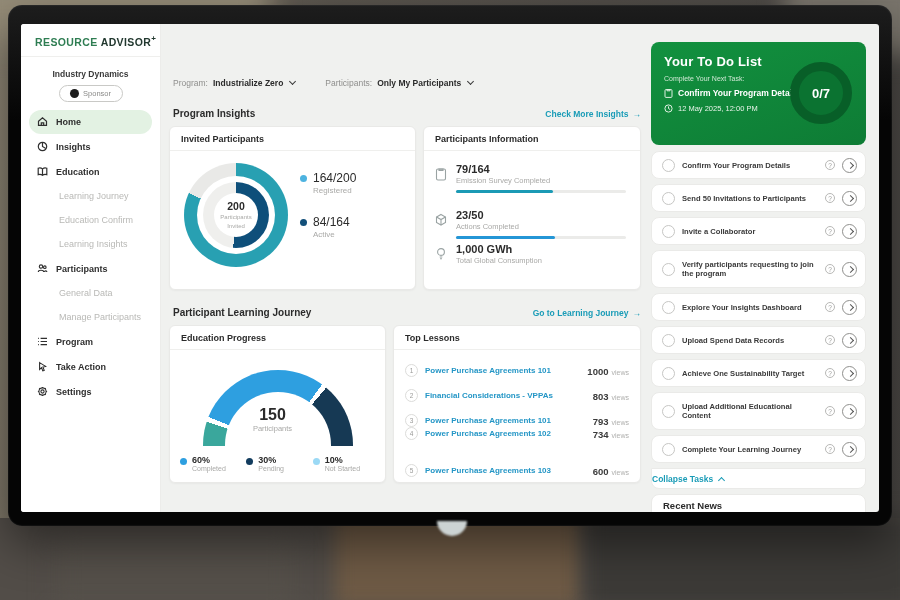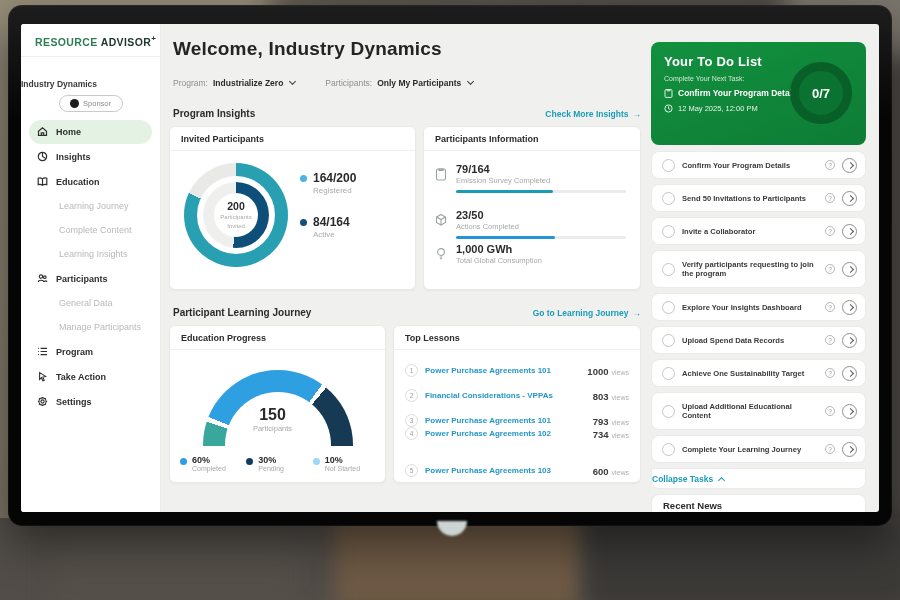--- a/index.html
+++ b/index.html
@@ -26,21 +26,21 @@
   .screen  { position:absolute; left:13px; top:19px; right:13px; bottom:14px;
              background:#f0f1ef; border-radius:3px; overflow:hidden; }
 
   
   .sidebar { position:absolute; left:0; top:0; width:140px; height:100%; background:#fff;
              border-right:1px solid #ececea; }
   .brand { padding:10px 0 8px 14px; border-bottom:1px solid #efefed; font-size:10.5px; font-weight:bold; letter-spacing:.4px; }
   .brand .p1 { color:#2e7d52; }
   .brand .p2 { color:#22382f; }
   .brand .plus { color:#22382f; font-size:8px; vertical-align:super; }
-  .org { text-align:left; font-size:8.5px; font-weight:bold; color:#3a3a3a; margin-top:22px; }
+  .org { text-align:center; font-size:8.5px; font-weight:bold; color:#3a3a3a; margin-top:12px; }
   .sponsor { margin:6px auto 8px auto; width:64px; height:17px; border:1px solid #c9c9c6; border-radius:9px;
              display:flex; align-items:center; justify-content:center; gap:4px; font-size:7.5px; color:#8a8a88; background:#fff; }
   .sponsor .dot { width:9px; height:9px; border-radius:50%; background:#1c1c1c; color:#fff; font-size:6px;
                   display:flex; align-items:center; justify-content:center; }
   .menu { margin-top:4px; }
   .m-item { display:flex; align-items:center; gap:8px; height:24px; margin:1px 8px; padding-left:8px;
             font-size:9px; font-weight:bold; color:#2f2f2f; border-radius:12px; cursor:pointer; }
   .m-item.active { background:#e3f2e3; }
   .m-item.sub { padding-left:30px; font-weight:normal; color:#b9b9b6; height:23px; }
   .m-item svg { flex:0 0 auto; }
@@ -75,21 +75,21 @@
   .donut-inner::after { content:''; position:absolute; inset:11px; border-radius:50%; background:#fff; }
   .donut-center { position:absolute; inset:0; z-index:2; display:flex; flex-direction:column;
                   align-items:center; justify-content:center; text-align:center; }
   .donut-center .v { font-size:10.5px; font-weight:bold; color:#2b2b2b; }
   .donut-center .l { font-size:6px; color:#a9a9a7; line-height:7px; margin-top:2px; }
   .d-legend { position:absolute; left:130px; top:44px; display:flex; flex-direction:column; gap:20px; }
   .dl-item { display:flex; gap:6px; }
   .dl-dot { width:7px; height:7px; border-radius:50%; margin-top:4px; }
   .dl-dot.reg { background:#4db3e0; }
   .dl-dot.act { background:#124f79; }
-  .dl-val { font-size:12px; font-weight:bold; color:#2b2b2b; }
+  .dl-val { font-size:12px; font-weight:normal; color:#2b2b2b; }
   .dl-lab { font-size:8px; color:#a9a9a7; margin-top:1px; }
 
   .card.info { top:102px; left:254px; width:218px; height:164px; }
   .stat-row { position:absolute; left:11px; right:14px; display:flex; gap:8px; }
   .stat-row.r1 { top:36px; } .stat-row.r2 { top:82px; } .stat-row.r3 { top:116px; }
   .stat-icon { width:13px; color:#9aa3a3; padding-top:4px; }
   .stat-val { font-size:11px; font-weight:bold; color:#2b2b2b; }
   .stat-lab { font-size:7.5px; color:#a9a9a7; margin-top:1px; }
   .stat-bar { width:170px; height:3px; background:#ebebe9; border-radius:2px; margin-top:5px; }
   .stat-bar .fill { height:3px; border-radius:2px; background:#1b9ab5; }
@@ -200,21 +200,21 @@
           <svg width="11" height="11" viewBox="0 0 11 11" fill="none" stroke="#2f2f2f" stroke-width="1.2">
               <path d="M1.2 2.2 C2.8 1.7 4.5 2.1 5.5 2.9 C6.5 2.1 8.2 1.7 9.8 2.2 V8.6 C8.2 8.1 6.5 8.4 5.5 9.2 C4.5 8.4 2.8 8.1 1.2 8.6 Z"></path>
               <path d="M5.5 2.9 V9.2"></path>
             </svg>
           <span>Education</span>
         </div>
         <div class="m-item sub">
           <span>Learning Journey</span>
         </div>
         <div class="m-item sub">
-          <span>Complete Content</span>
+          <span>Education Confirm</span>
         </div>
         <div class="m-item sub">
           <span>Learning Insights</span>
         </div>
         <div class="m-item">
           <svg width="11" height="11" viewBox="0 0 11 11" fill="none" stroke="#2f2f2f" stroke-width="1.1">
               <circle cx="4" cy="3.6" r="1.7"></circle>
               <circle cx="7.8" cy="4.2" r="1.3"></circle>
               <path d="M1.3 9 C1.3 6.6 6.7 6.6 6.7 9"></path>
               <path d="M7.3 9 C7.6 7.4 9.9 7.5 9.9 9"></path>
@@ -247,21 +247,20 @@
               <circle cx="5.5" cy="5.5" r="1.6"></circle>
               <circle cx="5.5" cy="5.5" r="3.6"></circle>
               <path d="M5.5 0.9 V1.9 M5.5 9.1 V10.1 M0.9 5.5 H1.9 M9.1 5.5 H10.1 M2.2 2.2 L2.9 2.9 M8.1 8.1 L8.8 8.8 M8.8 2.2 L8.1 2.9 M2.9 8.1 L2.2 8.8"></path>
             </svg>
           <span>Settings</span>
         </div>
       </div>
     </div>
 
     <div class="main">
-      <div class="welcome">Welcome, Industry Dynamics</div>
 
       <div class="filters">
         <div class="f-group">
           <span class="f-label">Program:</span>
           <span class="f-value">Industrialize Zero</span>
           <span class="chev-dn"></span>
         </div>
         <div class="f-group">
           <span class="f-label">Participants:</span>
           <span class="f-value">Only My Participants</span>

